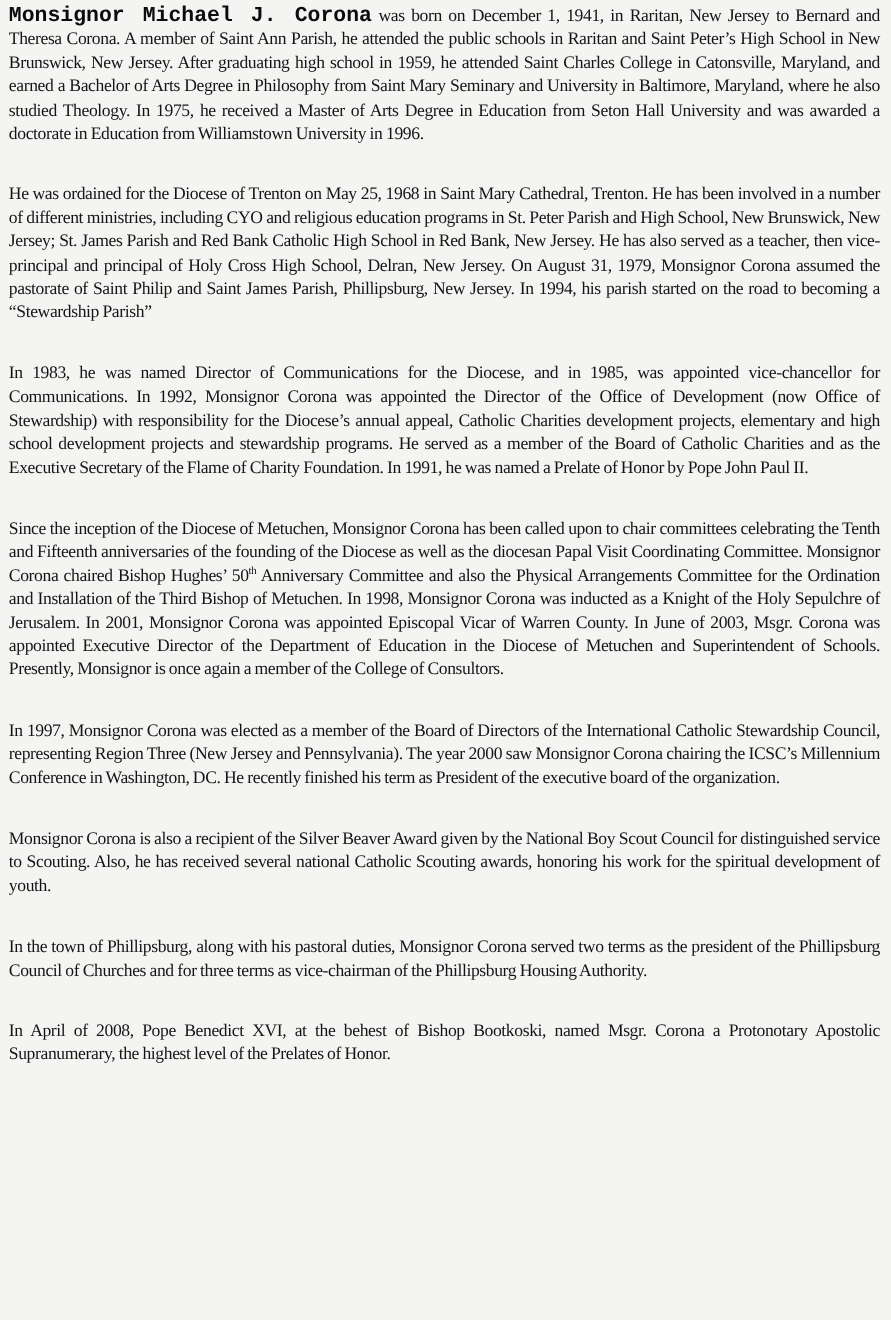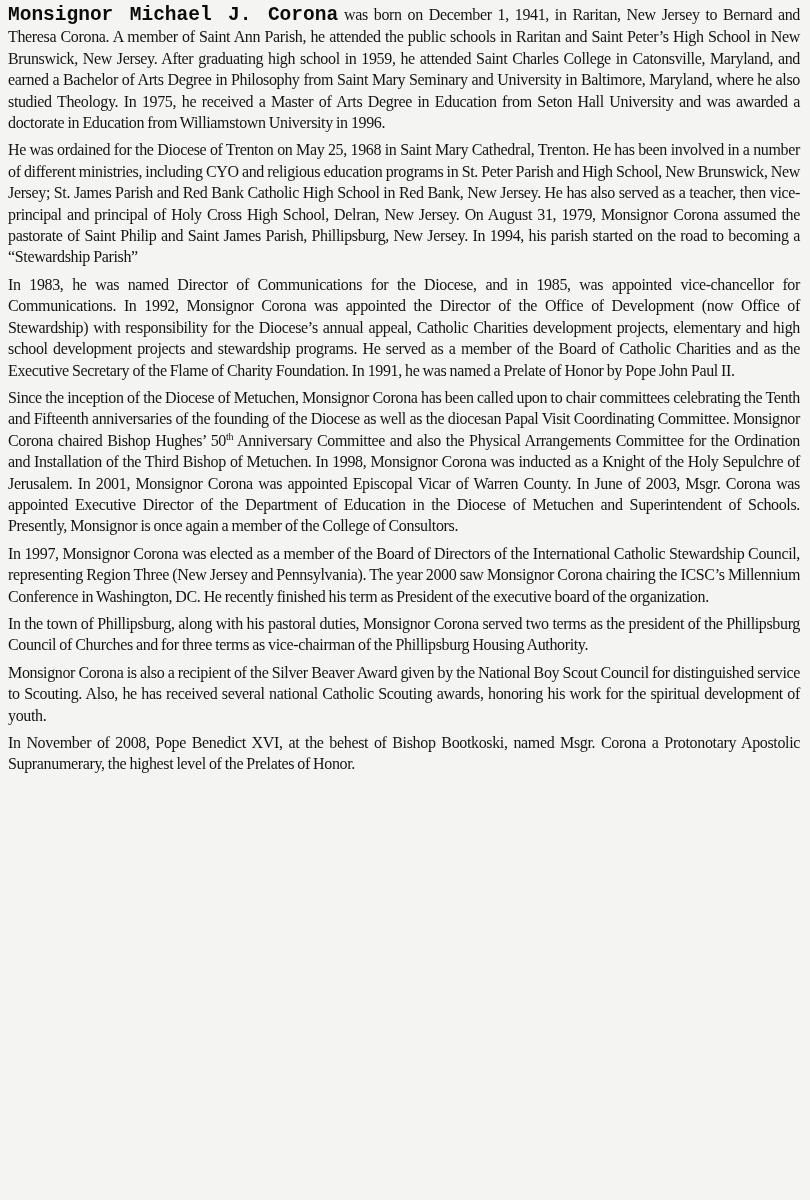--- a/index.html
+++ b/index.html
@@ -24,21 +24,21 @@
       line-height: 21.4px;
       letter-spacing: -0.35px;
       word-spacing: -0.5px;
     }
     .para {
       margin: 0;
       text-align: justify;
       text-align-last: left;
     }
     .para + .para {
-      margin-top: 6px;
+      margin-top: 34px;
     }
     .heading-name {
       font-family: "Liberation Mono", "DejaVu Sans Mono", monospace;
       font-weight: bold;
       font-size: 19.5px;
       letter-spacing: 0;
       word-spacing: 2px;
       color: #0c0c0c;
       margin-right: 6px;
       margin-top: 30px;
@@ -57,21 +57,21 @@
   <p class="para"><span class="heading-name">Monsignor Michael J. Corona</span><span>was born on December 1, 1941, in Raritan, New Jersey to Bernard and Theresa Corona.  A member of Saint Ann Parish, he attended the public schools in Raritan and Saint Peter’s High School in New Brunswick, New Jersey.  After graduating high school in 1959, he attended Saint Charles College in Catonsville, Maryland, and earned a Bachelor of Arts Degree in Philosophy from Saint Mary Seminary and University in Baltimore, Maryland, where he also studied Theology.  In 1975, he received a Master of Arts Degree in Education from Seton Hall University and was awarded a doctorate in Education from Williamstown University in 1996.</span></p>
 
   <p class="para"><span>He was ordained for the Diocese of Trenton on May 25, 1968 in Saint Mary Cathedral, Trenton.  He has been involved in a number of different ministries, including CYO and religious education programs in St. Peter Parish and High School, New Brunswick, New Jersey; St. James Parish and Red Bank Catholic High School in Red Bank, New Jersey.  He has also served as a teacher, then vice-principal and principal of Holy Cross High School, Delran, New Jersey.  On August 31, 1979, Monsignor Corona assumed the pastorate of Saint Philip and Saint James Parish, Phillipsburg, New Jersey.  In 1994, his parish started on the road to becoming a “Stewardship Parish”</span></p>
 
   <p class="para"><span>In 1983, he was named Director of Communications for the Diocese, and in 1985, was appointed vice-chancellor for Communications.  In 1992, Monsignor Corona was appointed the Director of the Office of Development (now Office of Stewardship) with responsibility for the Diocese’s annual appeal, Catholic Charities development projects, elementary and high school development projects and stewardship programs.  He served as a member of the Board of Catholic Charities and as the Executive Secretary of the Flame of Charity Foundation.  In 1991, he was named a Prelate of Honor by Pope John Paul II.</span></p>
 
   <p class="para"><span>Since the inception of the Diocese of Metuchen, Monsignor Corona has been called upon to chair committees celebrating the Tenth and Fifteenth anniversaries of the founding of the Diocese as well as the diocesan Papal Visit Coordinating Committee.  Monsignor Corona chaired Bishop Hughes’ 50</span><sup>th</sup><span> Anniversary Committee and also the Physical Arrangements Committee for the Ordination and Installation of the Third Bishop of Metuchen.  In 1998, Monsignor Corona was inducted as a Knight of the Holy Sepulchre of Jerusalem.  In 2001, Monsignor Corona was appointed Episcopal Vicar of Warren County.  In June of 2003, Msgr. Corona was appointed Executive Director of the Department of Education in the Diocese of Metuchen and Superintendent of Schools.  Presently, Monsignor is once again a member of the College of Consultors.</span></p>
 
   <p class="para"><span>In 1997, Monsignor Corona was elected as a member of the Board of Directors of the International Catholic Stewardship Council, representing Region Three (New Jersey and Pennsylvania).  The year 2000 saw Monsignor Corona chairing the ICSC’s Millennium Conference in Washington, DC.  He recently finished his term as President of the executive board of the organization.</span></p>
 
+  <p class="para"><span>Monsignor Corona is also a recipient of the Silver Beaver Award given by the National Boy Scout Council for distinguished service to Scouting.  Also, he has received several national Catholic Scouting awards, honoring his work for the spiritual development of youth.</span></p>
+
   <p class="para"><span>In the town of Phillipsburg, along with his pastoral duties, Monsignor Corona served two terms as the president of the Phillipsburg Council of Churches and for three terms as vice-chairman of the Phillipsburg Housing Authority.</span></p>
-
-  <p class="para"><span>Monsignor Corona is also a recipient of the Silver Beaver Award given by the National Boy Scout Council for distinguished service to Scouting.  Also, he has received several national Catholic Scouting awards, honoring his work for the spiritual development of youth.</span></p>
 
 
 
-  <p class="para"><span>In November of 2008, Pope Benedict XVI, at the behest of Bishop Bootkoski, named Msgr. Corona a Protonotary Apostolic Supranumerary, the highest level of the Prelates of Honor.</span></p>
+  <p class="para"><span>In April of 2008, Pope Benedict XVI, at the behest of Bishop Bootkoski, named Msgr. Corona a Protonotary Apostolic Supranumerary, the highest level of the Prelates of Honor.</span></p>
 
 </div>
 
 </body></html>

